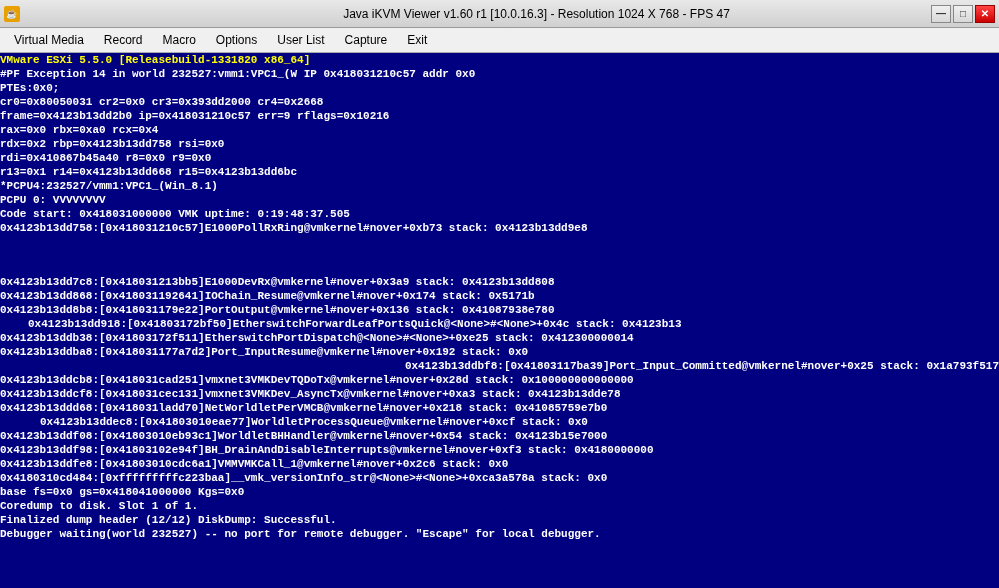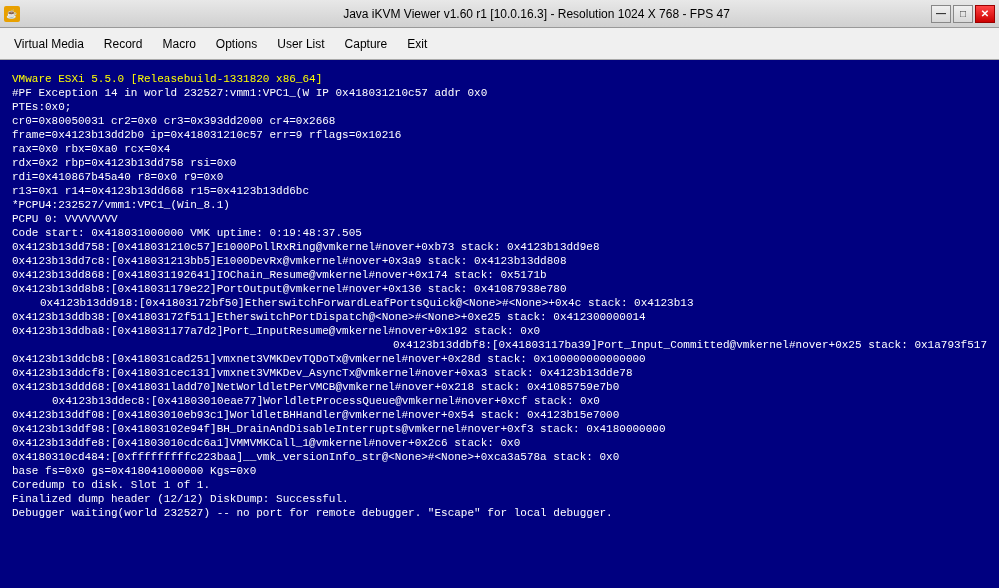--- a/index.html
+++ b/index.html
@@ -72,44 +72,45 @@
       color: white;
       border-color: #900;
     }
 
     
     .menu-bar {
       display: flex;
       align-items: center;
       background: #f0f0f0;
       border-bottom: 1px solid #aaa;
-      height: 32px;
+      height: 25px;
       padding: 9px 4px;
     }
     .menu-item {
       padding: 2px 10px;
       cursor: pointer;
       font-size: 12px;
       color: #000;
       height: 100%;
       display: flex;
       align-items: center;
     }
 
     
     .content-area {
       background: #000080;
       width: 100%;
       height: calc(588px - 52px);
       overflow: hidden;
-      padding: 12px;
+      padding: 0;
       font-family: 'Courier New', Courier, monospace;
       font-size: 11px;
       line-height: 14px;
       color: #c0c0c0;
+      font-weight: bold;
     }
   </style>
 </head>
 <body>
 
 <div class="title-bar">
   <div class="title-bar-left">
     <div class="title-bar-icon">
       <span>☕</span>
     </div>
@@ -139,21 +140,21 @@
     <div style="color: rgb(255, 255, 255);">cr0=0x80050031 cr2=0x0 cr3=0x393dd2000 cr4=0x2668</div>
     <div style="color: rgb(255, 255, 255);">frame=0x4123b13dd2b0 ip=0x418031210c57 err=9 rflags=0x10216</div>
     <div style="color: rgb(255, 255, 255);">rax=0x0 rbx=0xa0 rcx=0x4</div>
     <div style="color: rgb(255, 255, 255);">rdx=0x2 rbp=0x4123b13dd758 rsi=0x0</div>
     <div style="color: rgb(255, 255, 255);">rdi=0x410867b45a40 r8=0x0 r9=0x0</div>
     <div style="color: rgb(255, 255, 255);">r13=0x1 r14=0x4123b13dd668 r15=0x4123b13dd6bc</div>
     <div style="color: rgb(255, 255, 255);">*PCPU4:232527/vmm1:VPC1_(Win_8.1)</div>
     <div style="color: rgb(255, 255, 255);">PCPU  0: VVVVVVVV</div>
     <div style="color: rgb(255, 255, 255);">Code start: 0x418031000000 VMK uptime: 0:19:48:37.505</div>
     <div style="color: rgb(255, 255, 255);">0x4123b13dd758:[0x418031210c57]E1000PollRxRing@vmkernel#nover+0xb73 stack: 0x4123b13dd9e8</div>
-    <div style="color: rgb(255, 255, 255);">0x4123b13dd7c8:[0x418031213bb5]E1000DevRx@vmkernel#nover+0x3a9 stack: 0x4123b13dd808</div>
+    <div style="color: rgb(255, 255, 255); margin-top: 40px;">0x4123b13dd7c8:[0x418031213bb5]E1000DevRx@vmkernel#nover+0x3a9 stack: 0x4123b13dd808</div>
     <div style="color: rgb(255, 255, 255);">0x4123b13dd868:[0x418031192641]IOChain_Resume@vmkernel#nover+0x174 stack: 0x5171b</div>
     <div style="color: rgb(255, 255, 255);">0x4123b13dd8b8:[0x418031179e22]PortOutput@vmkernel#nover+0x136 stack: 0x41087938e780</div>
     <div style="color: rgb(255, 255, 255); margin-left: 28px;">0x4123b13dd918:[0x41803172bf50]EtherswitchForwardLeafPortsQuick@&lt;None&gt;#&lt;None&gt;+0x4c stack: 0x4123b13</div>
     <div style="color: rgb(255, 255, 255);">0x4123b13ddb38:[0x41803172f511]EtherswitchPortDispatch@&lt;None&gt;#&lt;None&gt;+0xe25 stack: 0x412300000014</div>
     <div style="color: rgb(255, 255, 255);">0x4123b13ddba8:[0x418031177a7d2]Port_InputResume@vmkernel#nover+0x192 stack: 0x0</div>
     <div style="color: rgb(255, 255, 255); text-align: right;">0x4123b13ddbf8:[0x41803117ba39]Port_Input_Committed@vmkernel#nover+0x25 stack: 0x1a793f517</div>
     <div style="color: rgb(255, 255, 255);">0x4123b13ddcb8:[0x418031cad251]vmxnet3VMKDevTQDoTx@vmkernel#nover+0x28d stack: 0x100000000000000</div>
     <div style="color: rgb(255, 255, 255);">0x4123b13ddcf8:[0x418031cec131]vmxnet3VMKDev_AsyncTx@vmkernel#nover+0xa3 stack: 0x4123b13dde78</div>
     <div style="color: rgb(255, 255, 255);">0x4123b13ddd68:[0x418031ladd70]NetWorldletPerVMCB@vmkernel#nover+0x218 stack: 0x41085759e7b0</div>
     <div style="color: rgb(255, 255, 255); margin-left: 40px;">0x4123b13ddec8:[0x41803010eae77]WorldletProcessQueue@vmkernel#nover+0xcf stack: 0x0</div>

